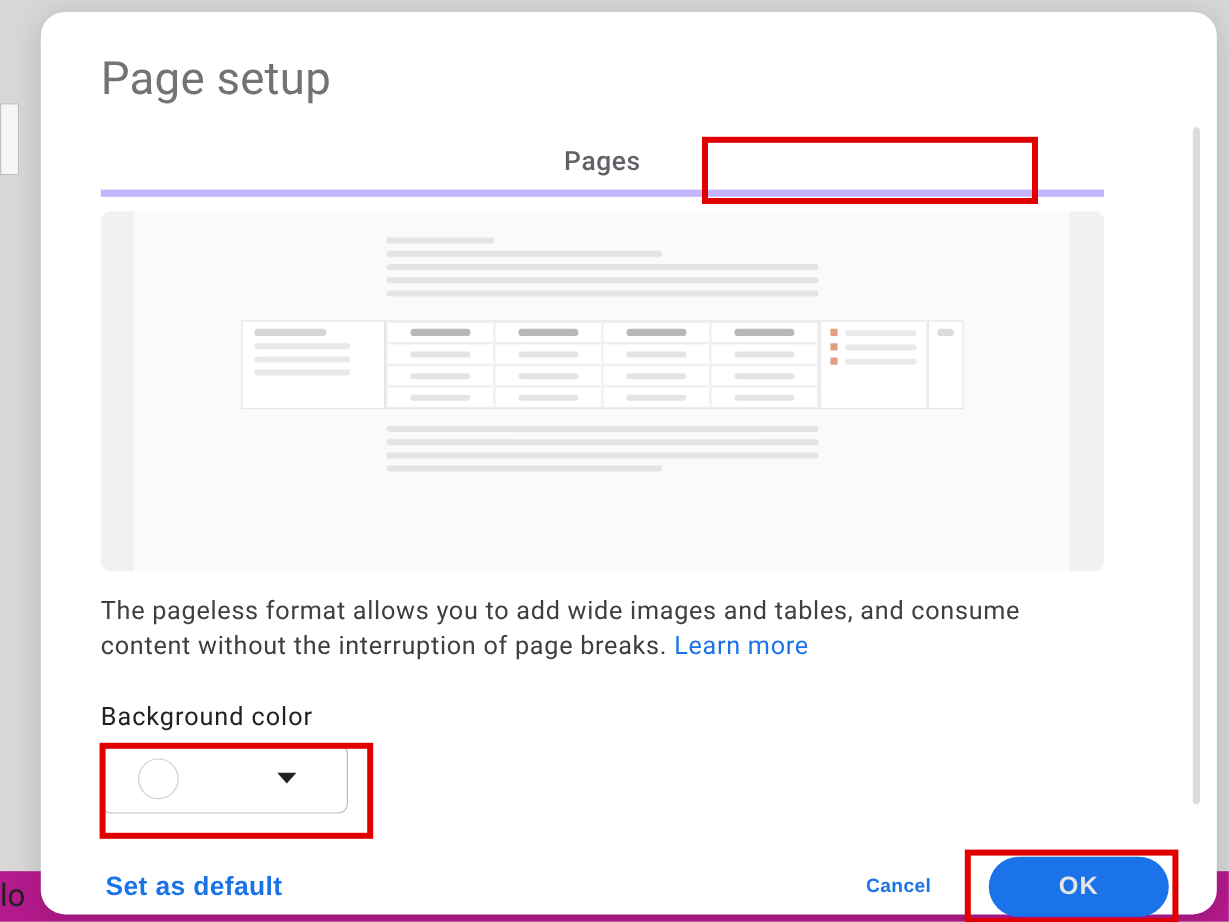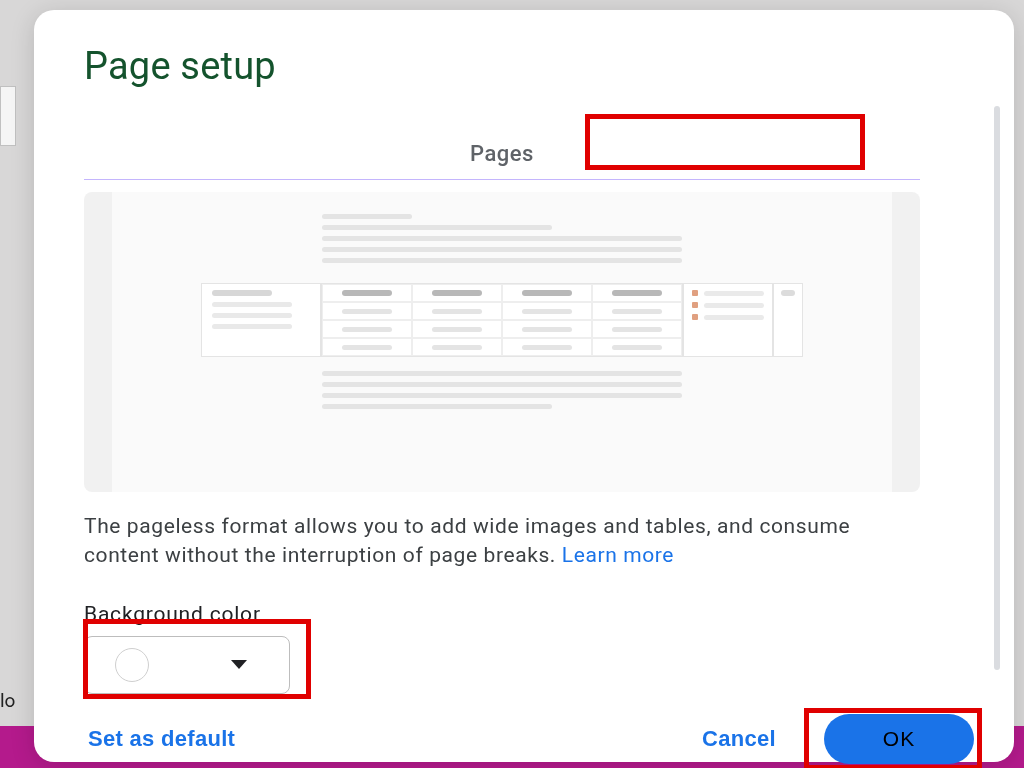--- a/index.html
+++ b/index.html
@@ -19,62 +19,62 @@
   .bg-bar1 {
     position: absolute; left: 0; top: 86px; width: 16px; height: 60px;
     background: #f5f5f5;
     border: 1px solid #c0c0c0;
   }
   .bg-pink {
     position: absolute; left: 0; bottom: 0; width: 1024px; height: 42px;
     background: #b41a8c;
   }
   .bg-text {
-    position: absolute; left: 0; top: 689px;
-    font-size: 19px; color: #222;
+    position: absolute; left: 0; top: 732px;
+    font-size: 26px; color: #222;
   }
 
   .dialog {
     position: absolute;
     left: 34px;
     top: 10px;
     width: 980px;
     height: 752px;
     background: #ffffff;
     border-radius: 20px;
     box-shadow: 0 4px 24px rgba(0,0,0,0.15);
     padding: 34px 40px 20px 50px;
   }
 
   .dialog-title {
     font-size: 38px;
     font-weight: 400;
-    color: #14532d;
+    color: #737373;
     letter-spacing: .2px;
-    margin-bottom: 40px;
+    margin-bottom: 24px;
   }
 
   .scroll-indicator {
     position: absolute;
     right: 14px;
     top: 96px;
     width: 6px;
     height: 564px;
     background: #dadce0;
     border-radius: 3px;
   }
 
   .content {
     width: 836px;
   }
 
   .tabs {
     display: flex;
     height: 52px;
-    border-bottom: 1px solid #c4b5fd;
+    border-bottom: 6px solid #c4b5fd;
   }
   .tab {
     flex: 1;
     display: flex;
     align-items: center;
     justify-content: center;
     font-size: 22px;
     font-weight: 500;
     color: #5f6368;
     cursor: pointer;
@@ -239,34 +239,34 @@
     font-weight: 600;
     color: #1a73e8;
     cursor: pointer;
     letter-spacing: .3px;
     padding: 10px 4px;
   }
   .footer .spacer { flex: 1; }
   .cancel-btn {
     background: none;
     border: none;
-    font-size: 22px;
+    font-size: 16px;
     font-weight: 600;
     color: #1a73e8;
     cursor: pointer;
     margin-right: 44px;
     letter-spacing: .3px;
     padding: 10px 4px;
   }
   .ok-btn {
     background: #1a73e8;
-    color: #000000;
+    color: #e5e5e5;
     border: none;
     font-size: 21px;
-    font-weight: 400;
+    font-weight: 700;
     width: 150px;
     height: 50px;
     border-radius: 26px;
     cursor: pointer;
     letter-spacing: 1px;
   }
 </style>
 </head>
 <body>
 

